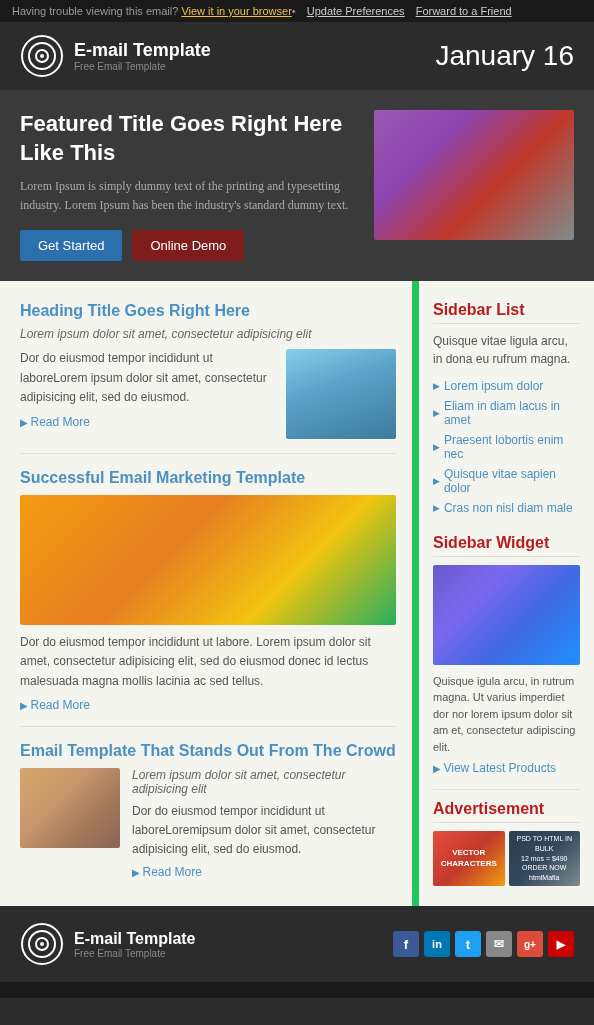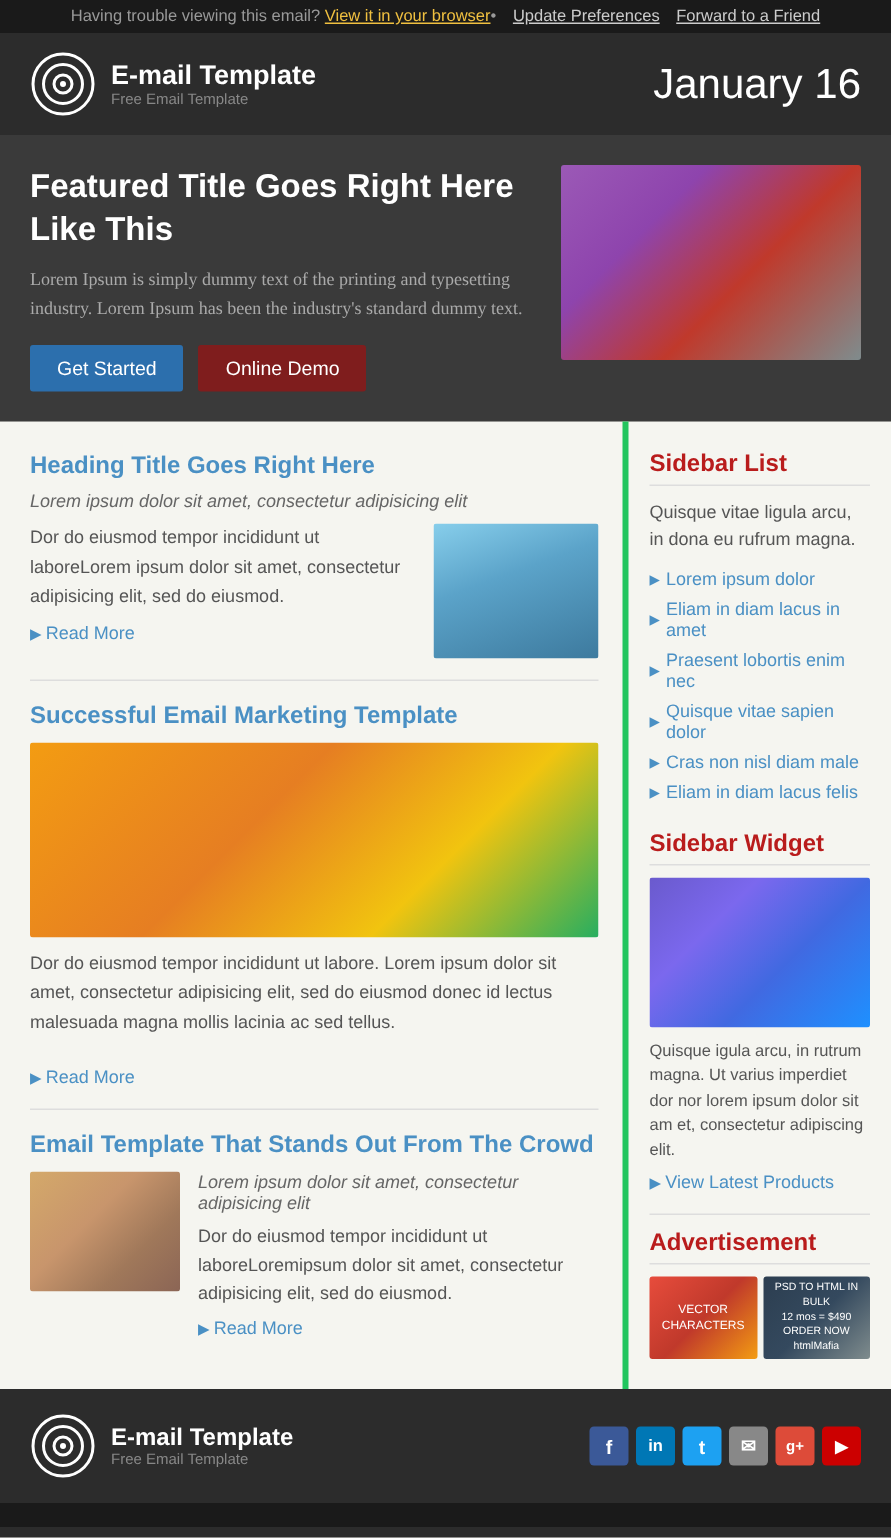--- a/index.html
+++ b/index.html
@@ -11,21 +11,21 @@
       color: #333;
     }
 
     
     .top-bar {
       background: #1a1a1a;
       color: #999;
       font-size: 11px;
       padding: 5px 12px;
       display: flex;
-      justify-content: center;
+      justify-content: flex-start;
       align-items: center;
     }
     .top-bar a { color: #f0c040; text-decoration: underline; }
     .top-bar-right a { color: #ccc; text-decoration: underline; margin-left: 8px; }
 
     
     .header {
       background: #2c2c2c;
       padding: 12px 20px;
       display: flex;
@@ -122,21 +122,21 @@
     
     .two-col {
       display: flex;
       gap: 0;
     }
 
     
     .left-col {
       flex: 1;
       padding: 20px 16px 20px 20px;
-      border-right: 4px solid #22c55e;
+      border-right: 7px solid #22c55e;
     }
 
     
     .right-col {
       width: 175px;
       padding: 20px 14px;
       flex-shrink: 0;
     }
 
     
@@ -206,21 +206,21 @@
     .img-flowers-yellow {
       width: 100%;
       height: 100%;
       background: linear-gradient(135deg, #f39c12 0%, #e67e22 40%, #f1c40f 70%, #27ae60 100%);
     }
 
     .big-article-text {
       font-size: 12px;
       color: #555;
       line-height: 1.6;
-      margin-bottom: 20px;
+      margin-bottom: 7px;
     }
 
     
     .small-article {
       display: flex;
       gap: 12px;
     }
     .small-thumb {
       width: 100px;
       height: 80px;
@@ -316,21 +316,21 @@
       border-radius: 2px;
       display: flex;
       align-items: center;
       justify-content: center;
       flex-direction: column;
       padding: 4px;
     }
     .ad-left-text {
       color: #fff;
       font-size: 8px;
-      font-weight: normal;
+      font-weight: bold;
       text-align: center;
       line-height: 1.3;
     }
     .ad-right {
       width: 78px;
       height: 55px;
       background: linear-gradient(135deg, #2c3e50 0%, #34495e 50%, #7f8c8d 100%);
       border-radius: 2px;
       display: flex;
       align-items: center;
@@ -509,23 +509,20 @@
             </li>
           <li>
               <a>Praesent lobortis enim nec</a>
             </li>
           <li>
               <a>Quisque vitae sapien dolor</a>
             </li>
           <li>
               <a>Cras non nisl diam male</a>
             </li>
-          <li>
-              <a>Eliam in diam lacus felis</a>
-            </li>
         </ul>
       </div>
 
       <div>
         <div class="sidebar-heading">Sidebar Widget</div>
         <div class="sidebar-widget-image">
           <div class="img-iris"></div>
         </div>
         <div class="sidebar-widget-text">Quisque igula arcu, in rutrum magna. Ut varius imperdiet dor nor lorem ipsum dolor sit am et, consectetur adipiscing elit.</div>
         <a class="read-more">View Latest Products</a>

